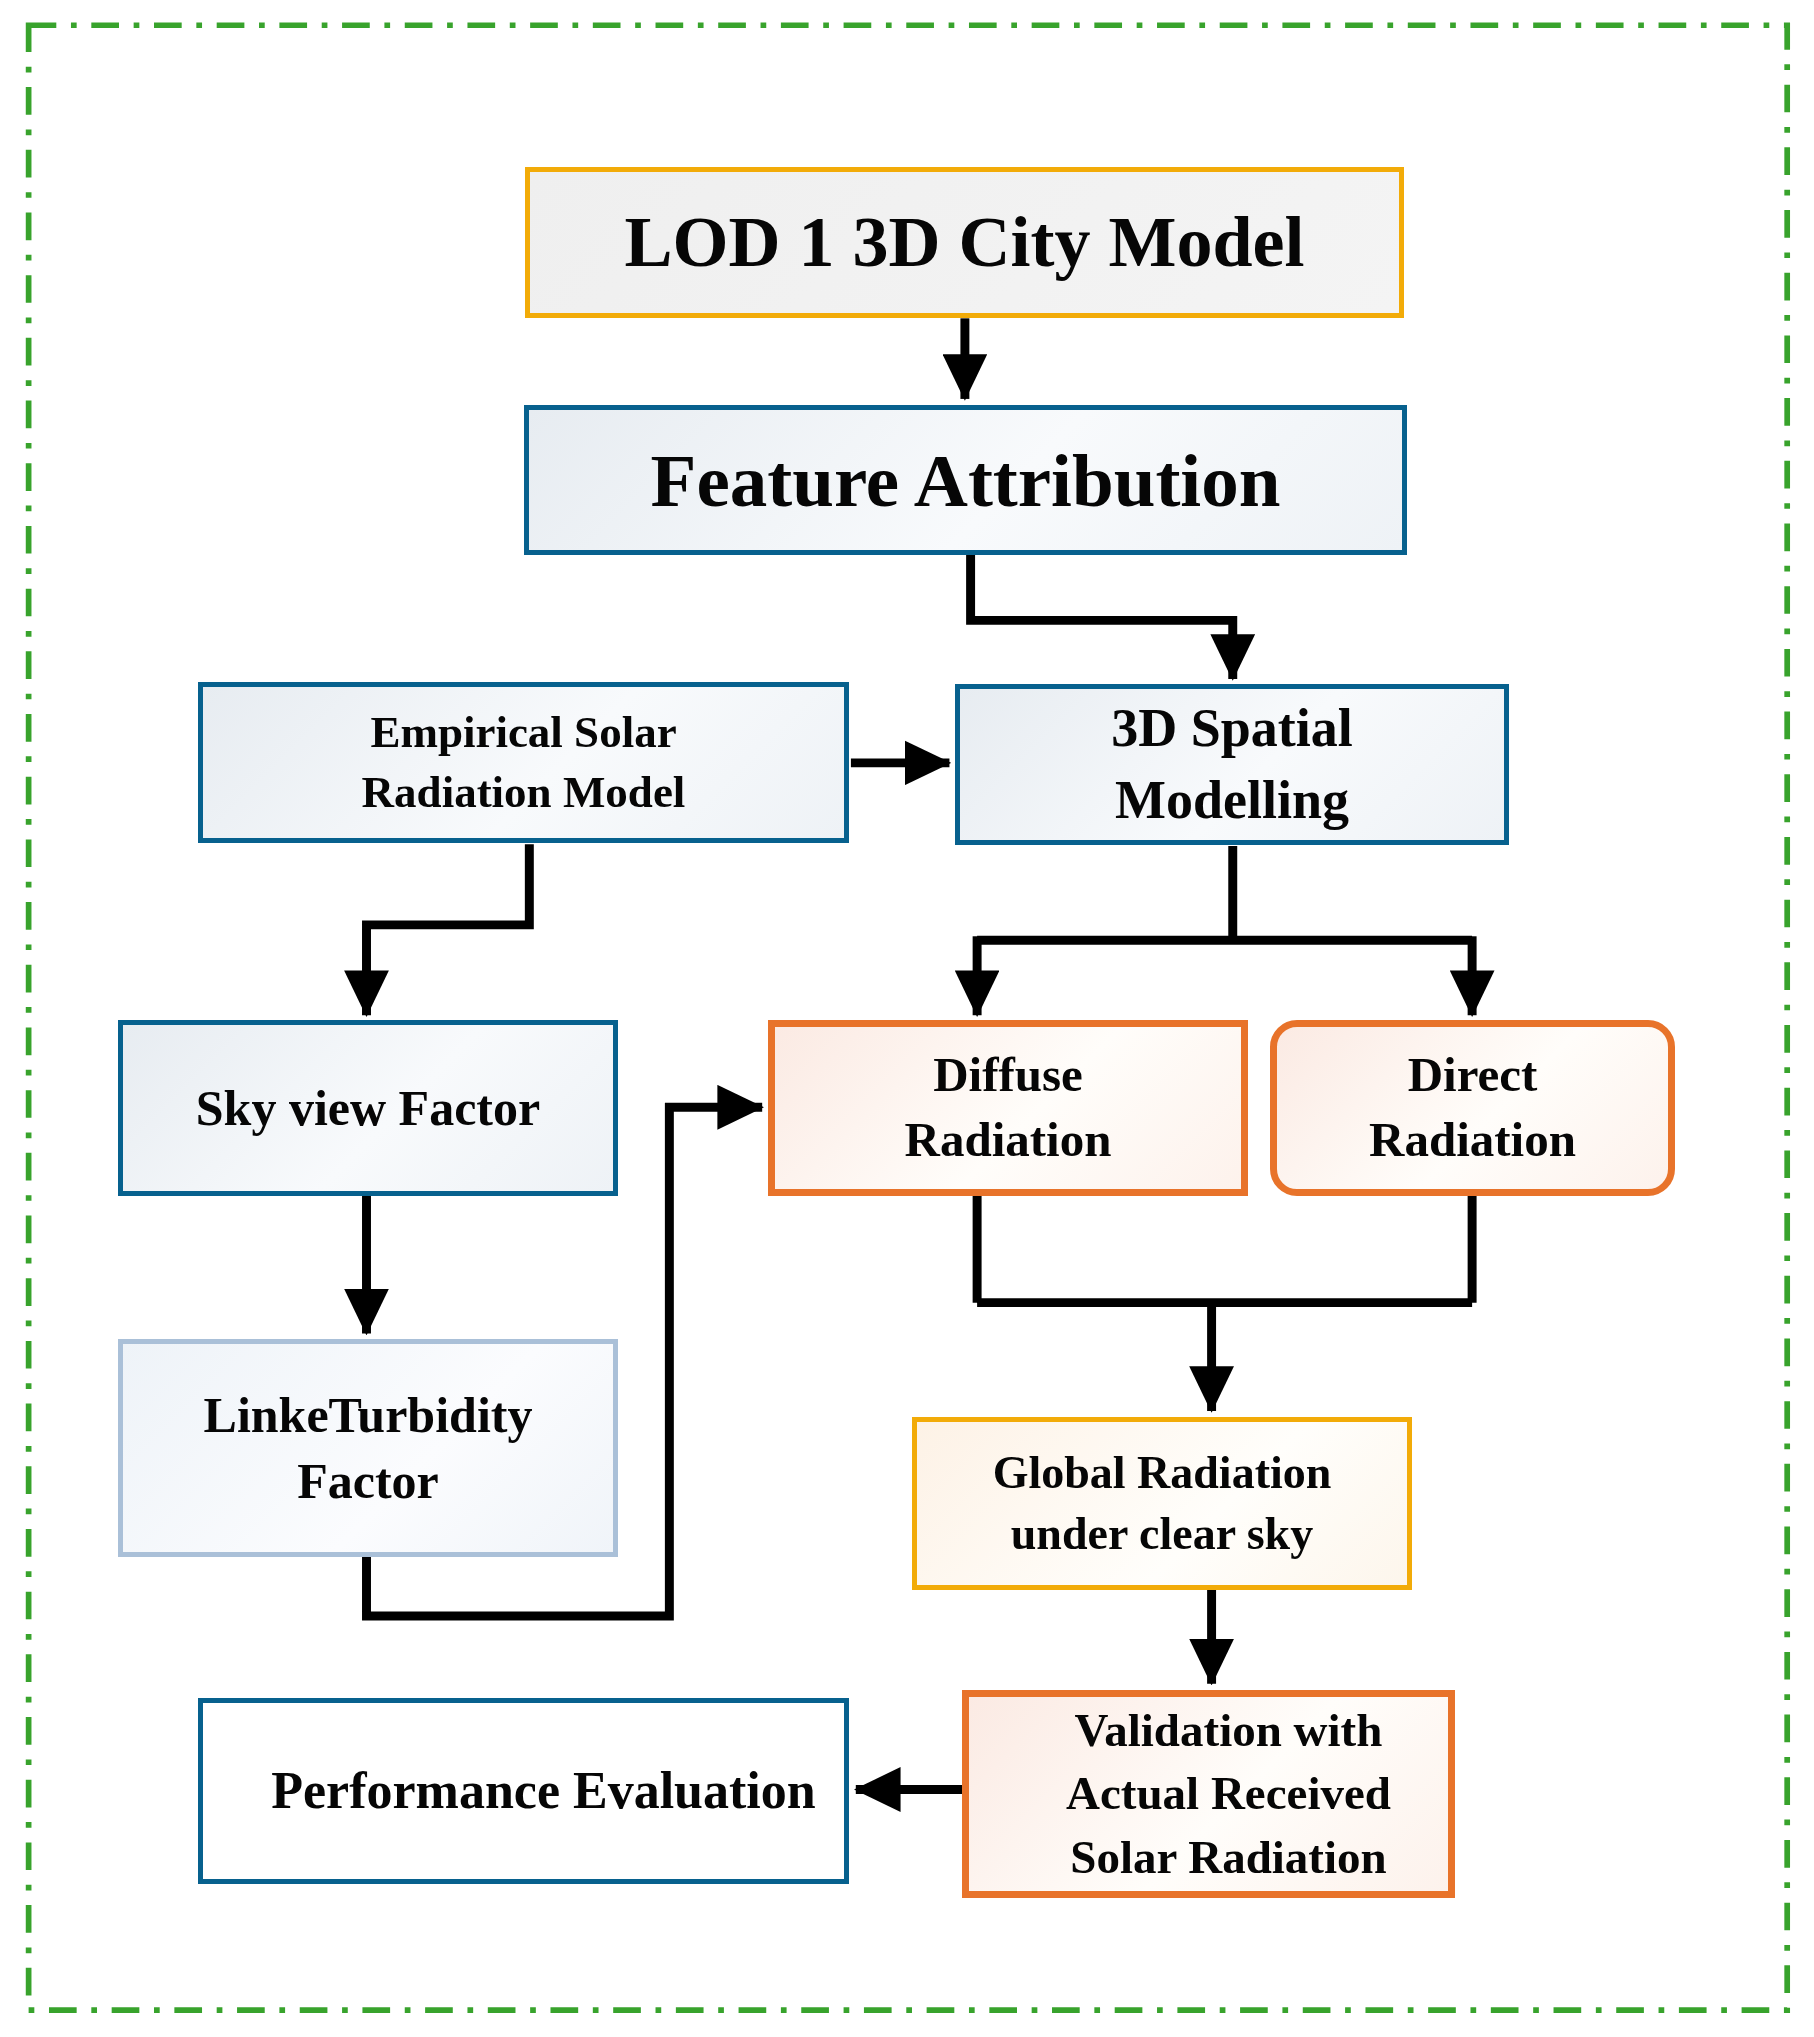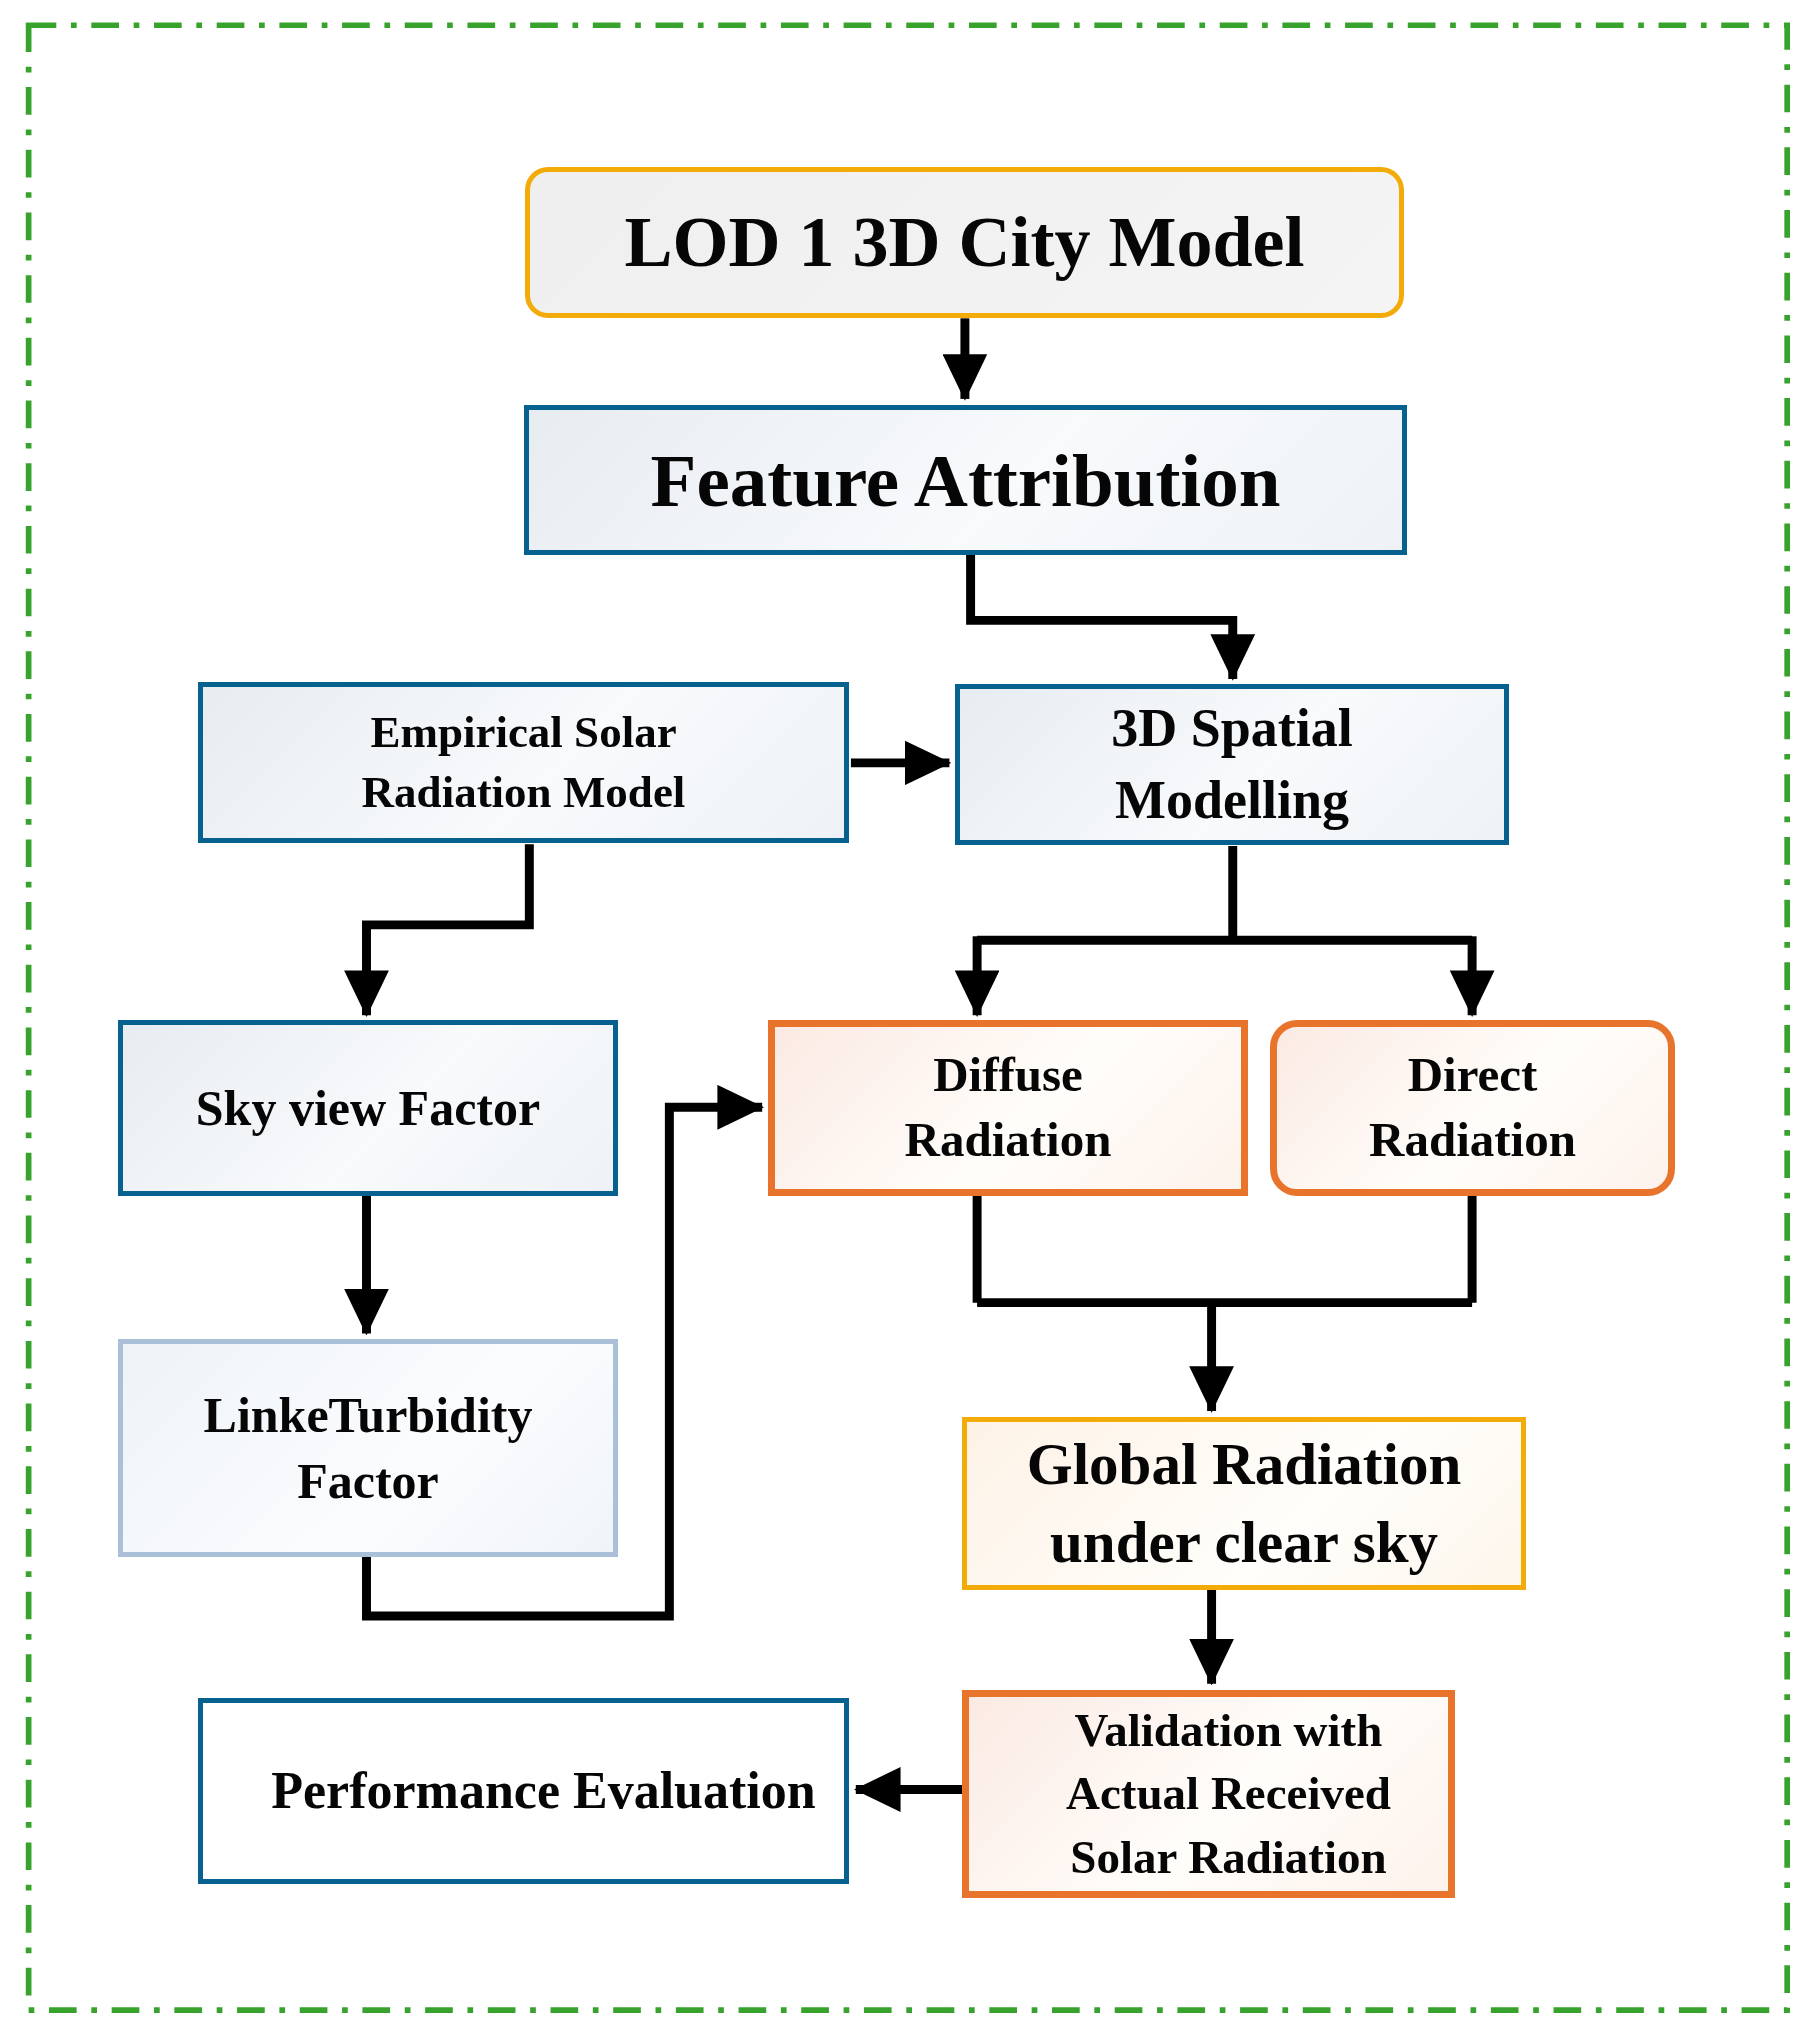--- a/index.html
+++ b/index.html
@@ -31,29 +31,29 @@
     box-sizing: border-box;
   }
   
   .teal   { border: 5.7px solid #07618E; background: linear-gradient(135deg, #e7ecf1 0%, #f8fafc 55%, #eef2f6 100%); }
   .amber  { border: 5.7px solid #F2AB08; background: linear-gradient(135deg, #fdf2e6 0%, #fffefb 60%, #fdf6ec 100%); }
   .orange { border: 7.3px solid #E8732A; background: linear-gradient(135deg, #fbeae3 0%, #fffdfa 55%, #fdf2ec 100%); }
   .steel  { border: 5.7px solid #AAC0D8; background: linear-gradient(135deg, #eef3f8 0%, #fbfcfe 60%, #f0f4f9 100%); }
 
   
   #n-lod         { left: 525px;  top: 167px;  width: 879px; height: 151px; font-size: 72px;
-                   background: linear-gradient(135deg, #efefef 0%, #f4f4f4 100%); border-radius: 23px; }
+                   background: linear-gradient(135deg, #efefef 0%, #f4f4f4 100%); }
   #n-feature     { left: 524px;  top: 405px;  width: 883px; height: 150px; font-size: 75px; }
   #n-empirical   { left: 198px;  top: 682px;  width: 651px;  height: 161px; font-size: 45px; }
   #n-spatial     { left: 955px; top: 684px;  width: 554px;  height: 161px; font-size: 54px; }
   #n-skyview     { left: 118px;  top: 1020px; width: 500px;  height: 176px; font-size: 50px; }
   #n-linke       { left: 118px;  top: 1339px; width: 500px;  height: 218px; font-size: 50px; }
   #n-diffuse     { left: 768px;  top: 1020px; width: 480px;  height: 176px; font-size: 49px; }
   #n-direct      { left: 1270px; top: 1020px; width: 405px;  height: 176px; font-size: 49px; border-radius: 27px; }
-  #n-global      { left: 962px; top: 1417px; width: 564px;  height: 173px; font-size: 59px; }
+  #n-global      { left: 912px; top: 1417px; width: 500px;  height: 173px; font-size: 46px; }
   #n-validation  { left: 962px; top: 1690px; width: 493px;  height: 208px; font-size: 47px; line-height: 1.35; padding-left: 40px; }
   #n-performance { left: 198px;  top: 1698px; width: 651px;  height: 186px; font-size: 52px; background: #ffffff; padding-left: 40px; }
 
   .wire { stroke: #000000; stroke-width: 11; fill: none; }
   .frame { stroke: #38A32C; stroke-width: 7; fill: none; }
 </style>
 </head>
 <body>
 
 <div id="canvas">

